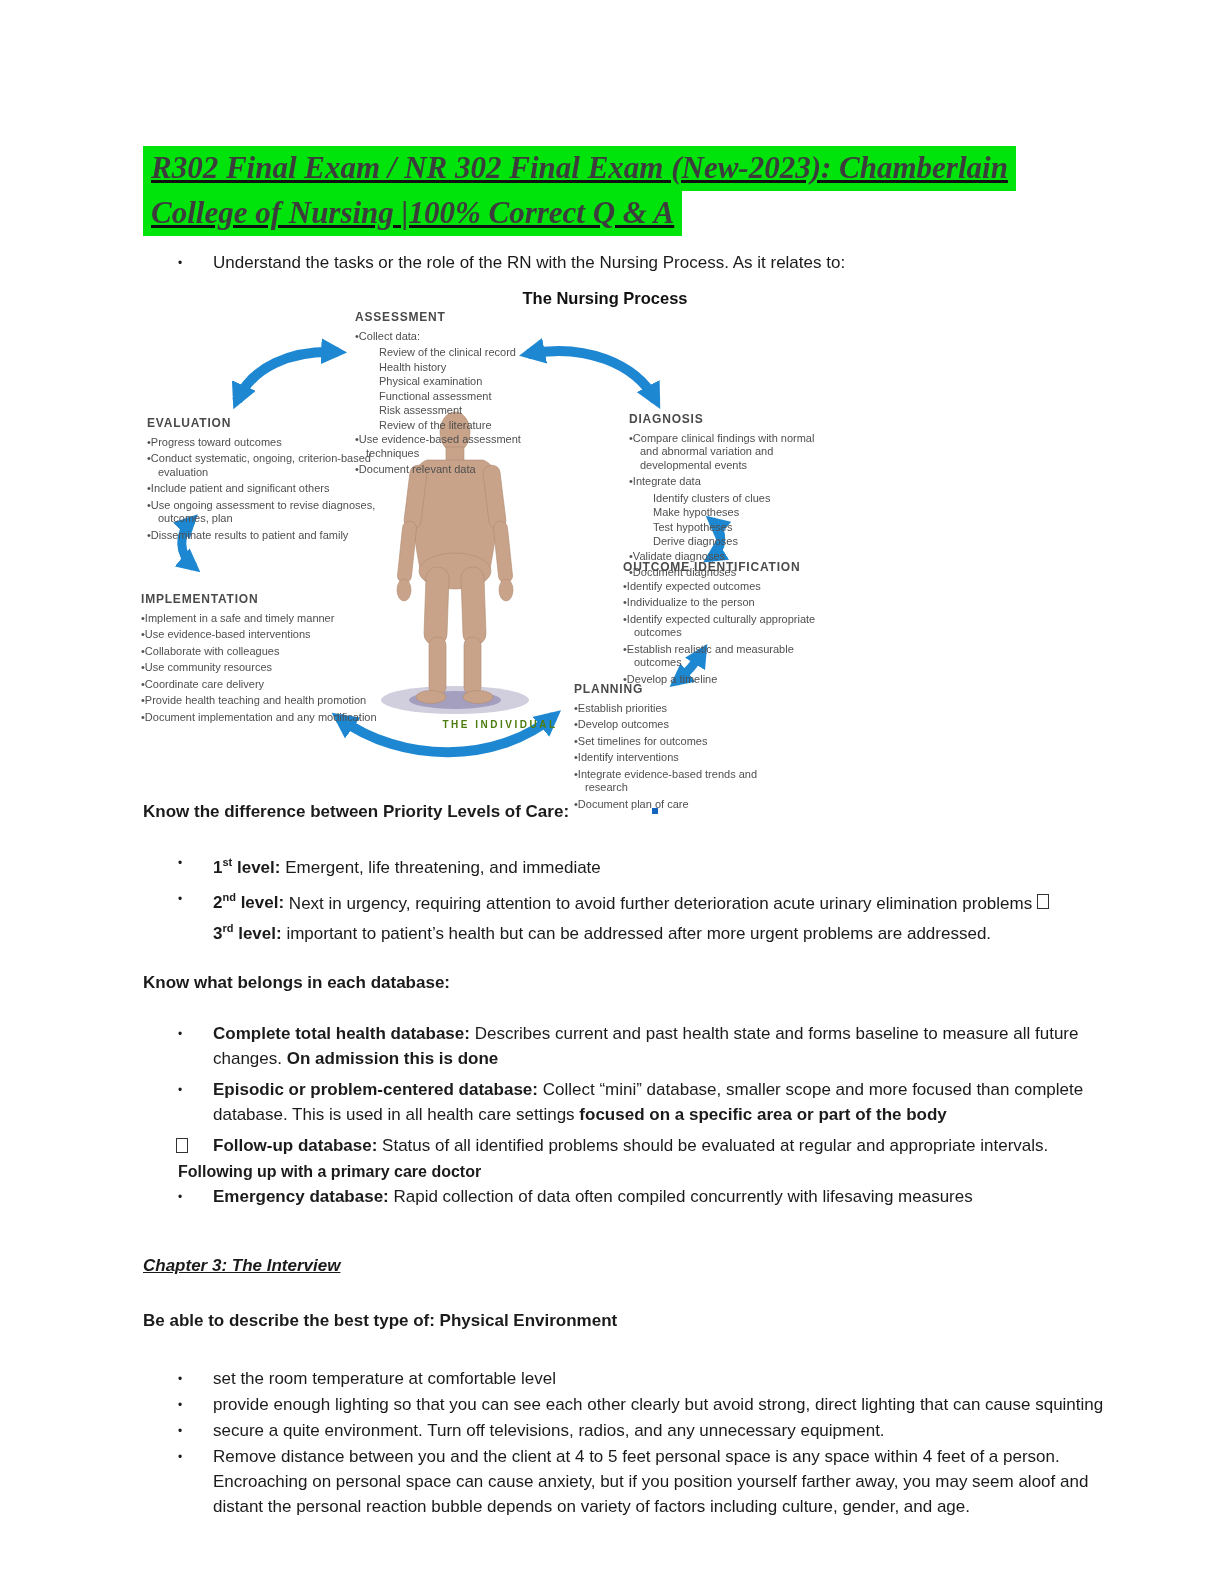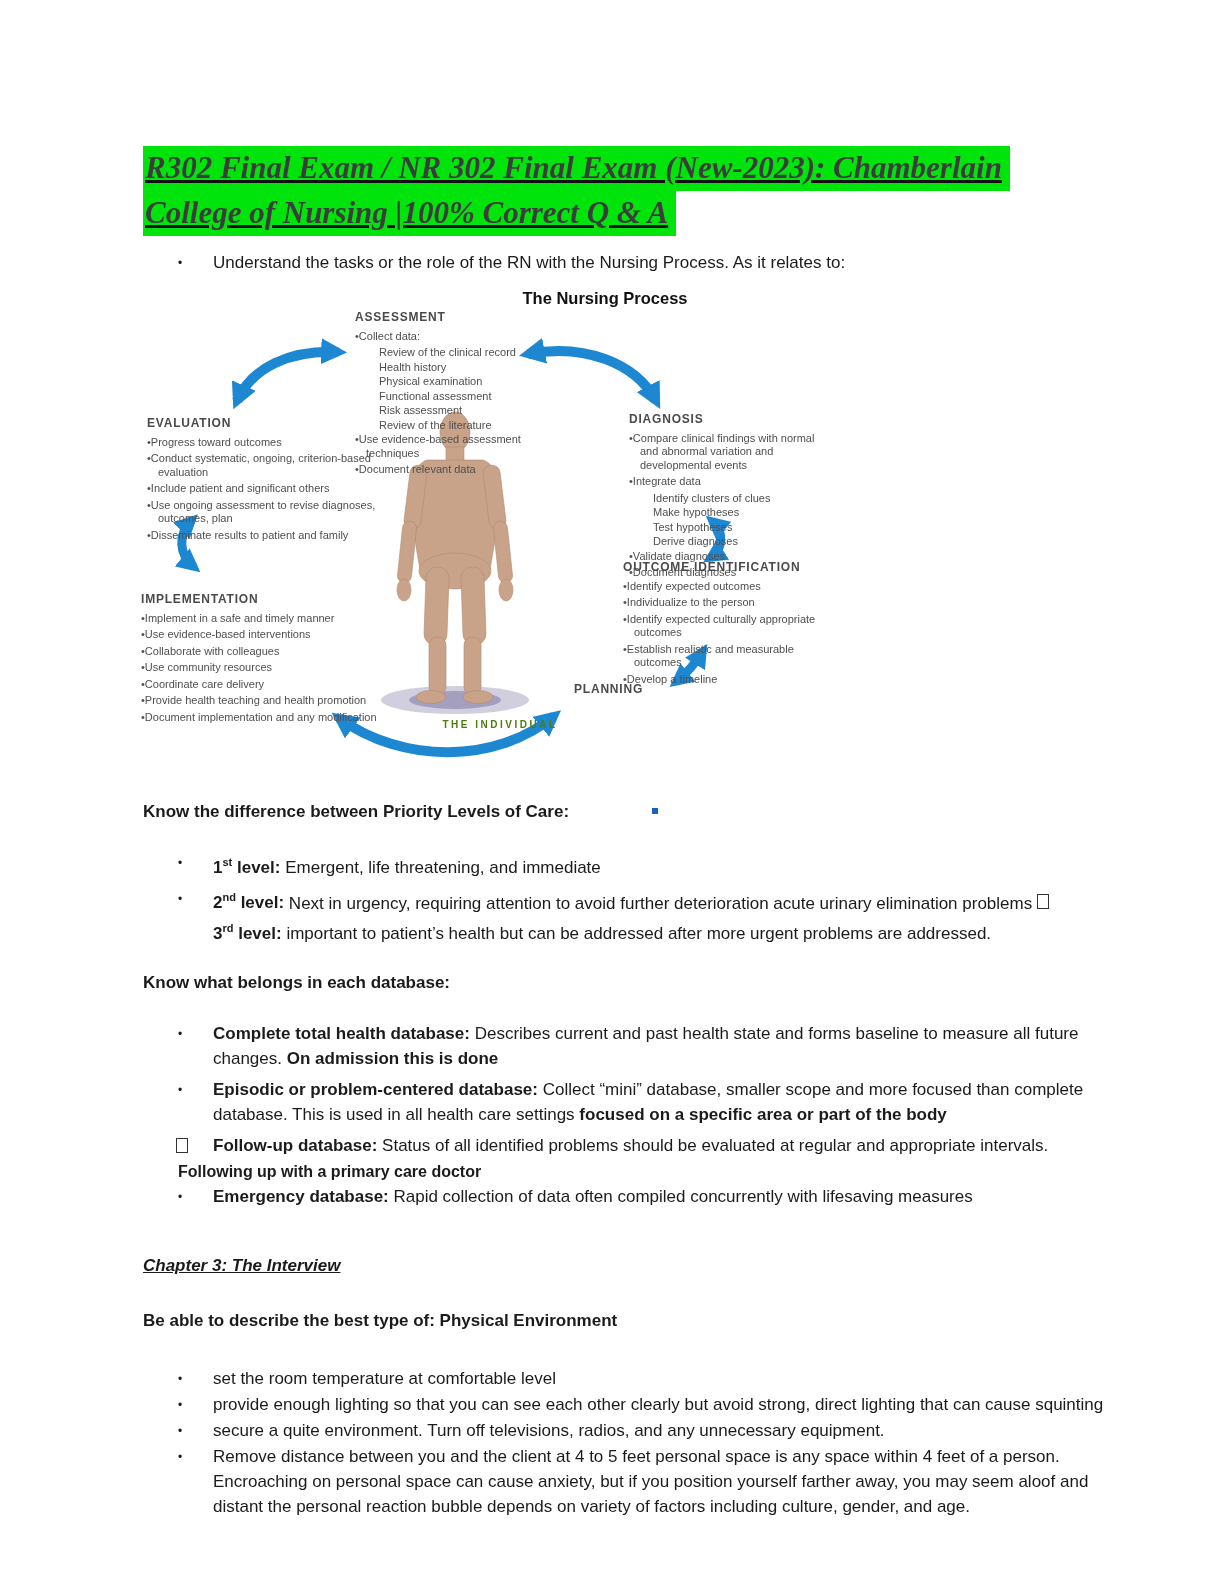--- a/index.html
+++ b/index.html
@@ -9,21 +9,21 @@
     -webkit-font-smoothing:antialiased;
   }
   .page{padding:146px 120px 0 143px;}
 
   
   .doc-title{
     font-family:"Liberation Serif",serif;font-style:italic;font-weight:bold;
     font-size:31px;line-height:41px;color:#3c3c3c;margin-bottom:14px;
   }
   .doc-title .hl{
-    display:inline-block;background:#00e40b;padding:1px 8px 3px 2px;
+    display:inline-block;background:#00e40b;padding:1px 8px 3px 8px;
     text-decoration:underline;text-decoration-thickness:3px;text-decoration-color:#101010;
   }
 
   
   .li{position:relative;padding-left:70px;line-height:25px;font-size:17px;margin:0 0 1px 0;}
   .li::before{content:"\2022";position:absolute;left:35px;top:1px;font-size:12px;color:#1b1b1b;}
   .li.no-marker::before{content:"";}
   .li-note{padding-left:35px;font-weight:bold;line-height:25px;font-size:16px;}
   .heading{font-weight:bold;font-size:17px;line-height:25px;position:relative;}
   .b{font-weight:bold;}
@@ -170,20 +170,28 @@
           <div class="dg-item">Collaborate with colleagues</div>
           <div class="dg-item">Use community resources</div>
           <div class="dg-item">Coordinate care delivery</div>
           <div class="dg-item">Provide health teaching and health promotion</div>
           <div class="dg-item">Document implementation and any modification</div>
         </div>
     </div>
 
     <div class="dg-block" style="left:434px;top:396px;width:215px;">
       <div class="dg-head">PLANNING</div>
+      <div>
+          <div class="dg-item">Establish priorities</div>
+          <div class="dg-item">Develop outcomes</div>
+          <div class="dg-item">Set timelines for outcomes</div>
+          <div class="dg-item">Identify interventions</div>
+          <div class="dg-item">Integrate evidence-based trends and research</div>
+          <div class="dg-item">Document plan of care</div>
+        </div>
     </div>
 
     <div class="dg-individual">THE INDIVIDUAL</div>
   </div>
 
   <div class="heading mb26">
     <span>Know the difference between Priority Levels of Care:</span>
     <span class="stray-dot"></span>
   </div>
 

